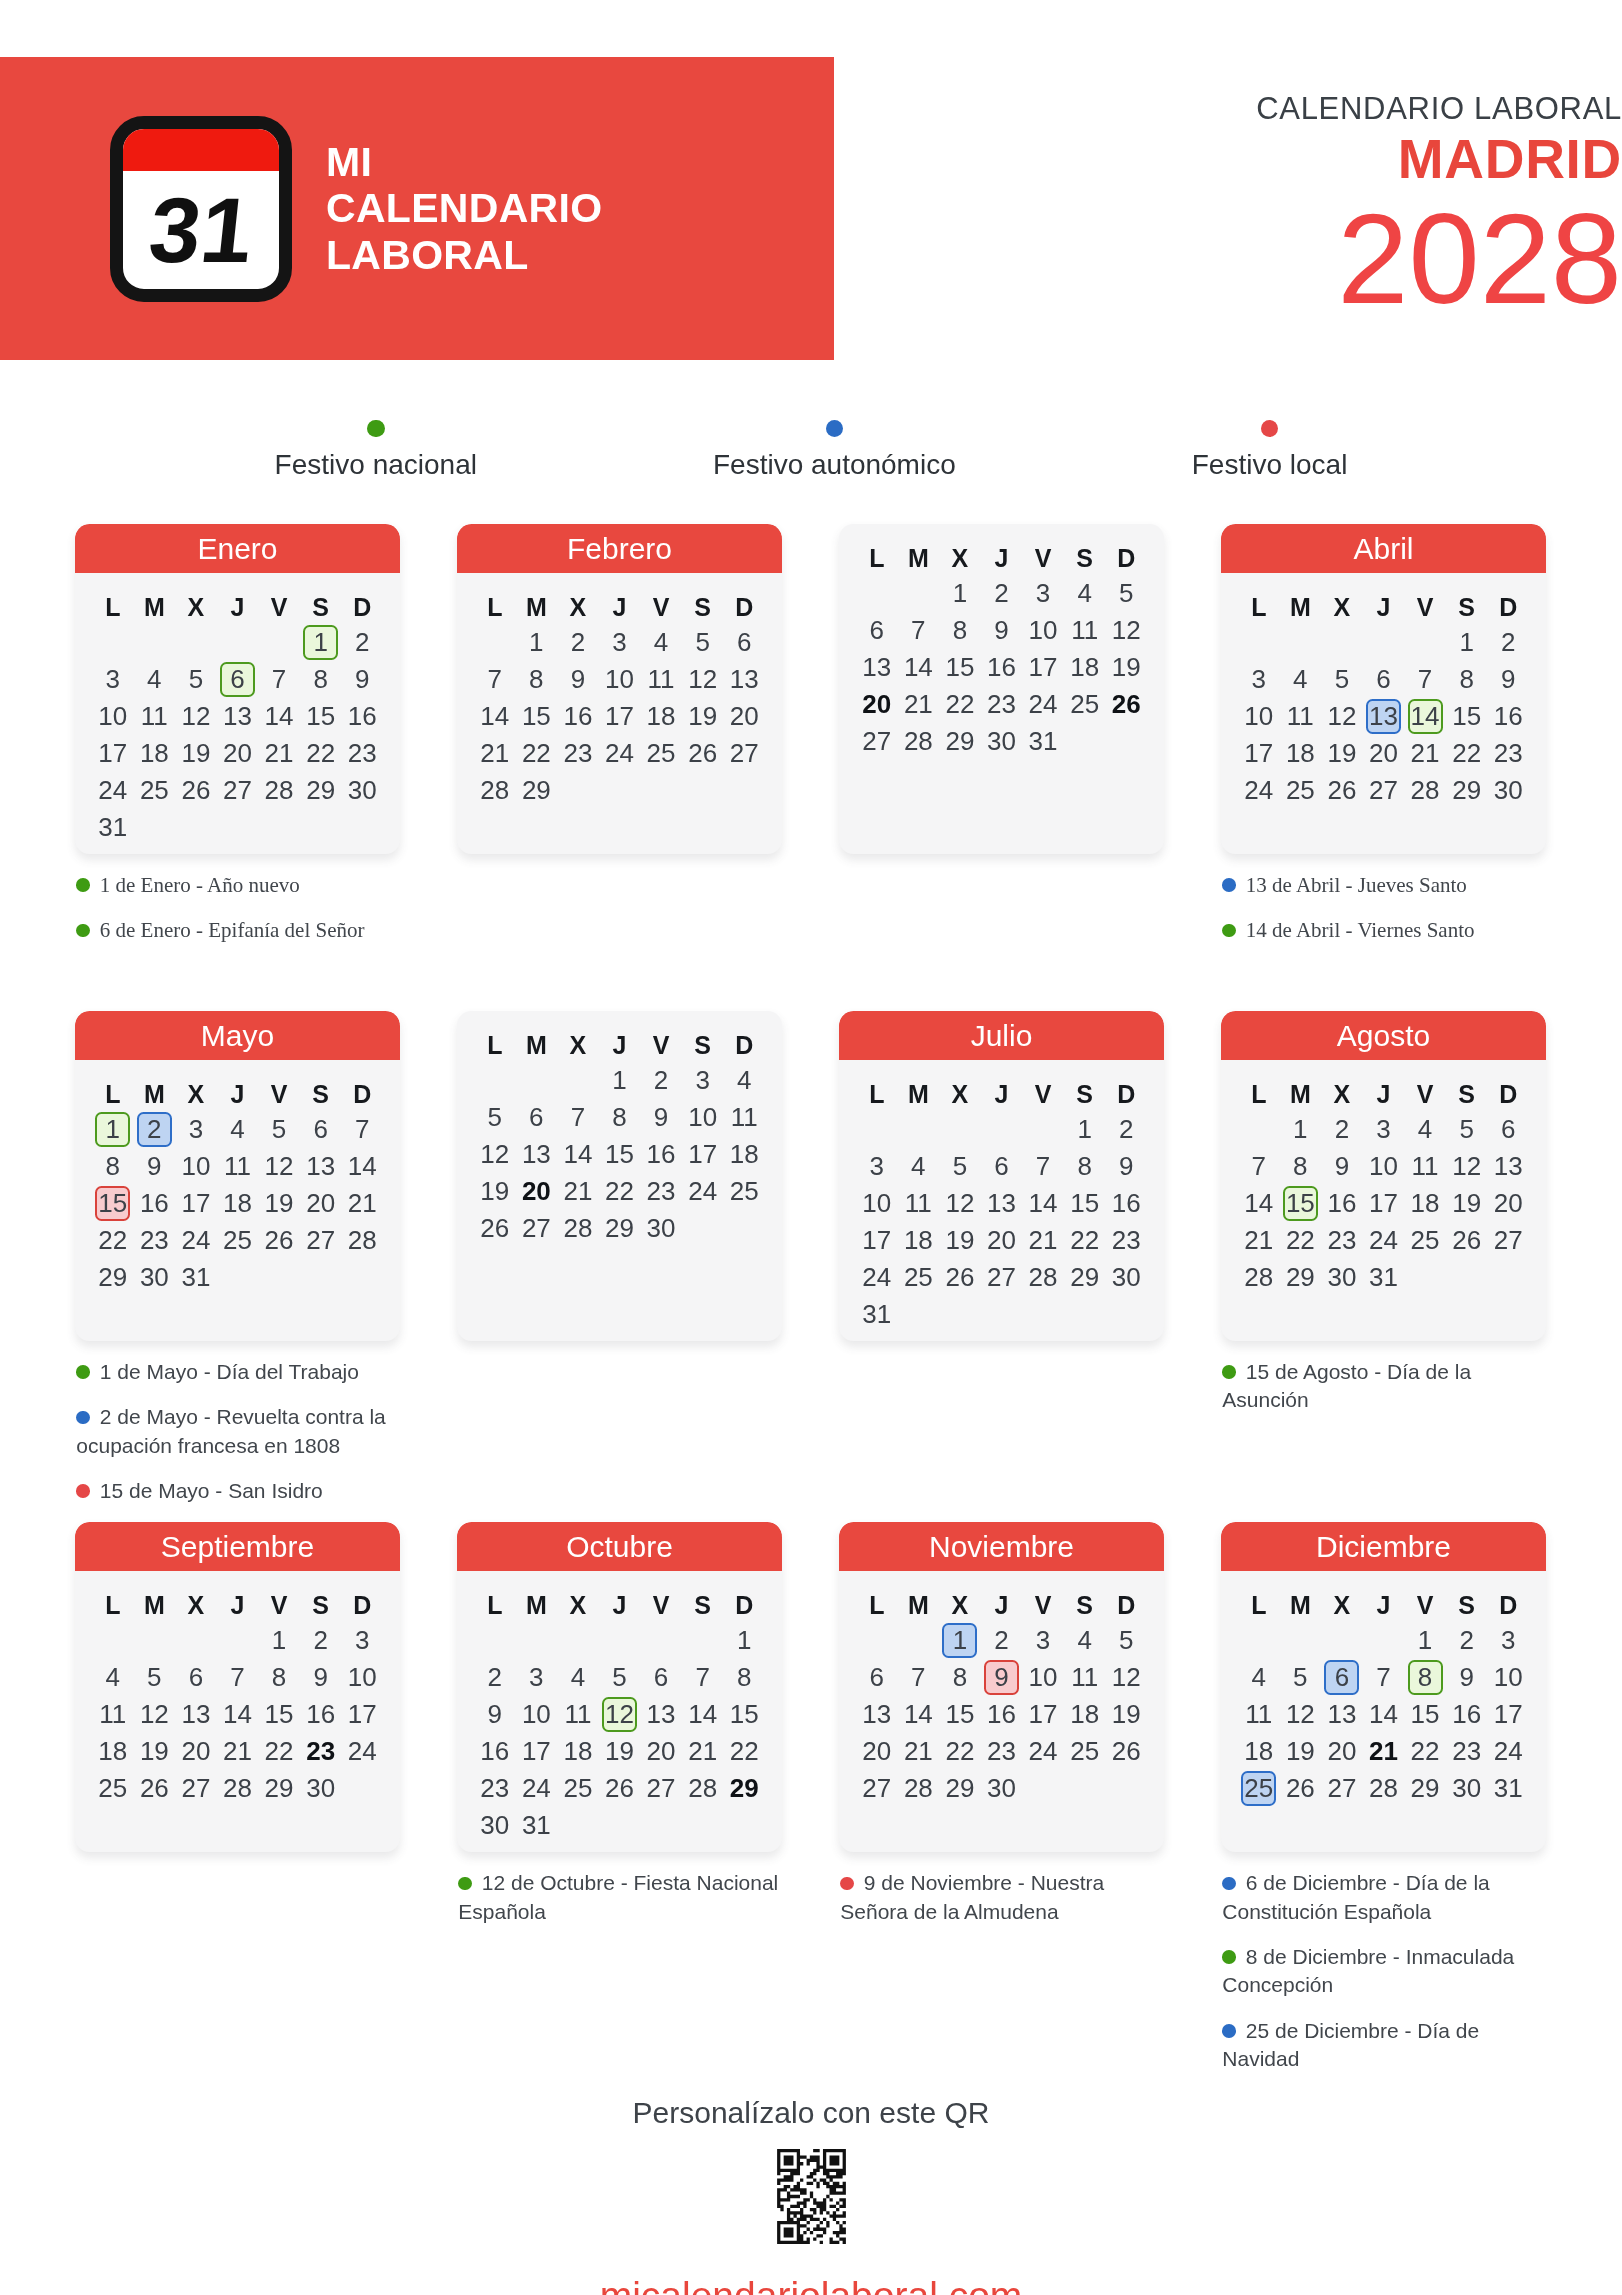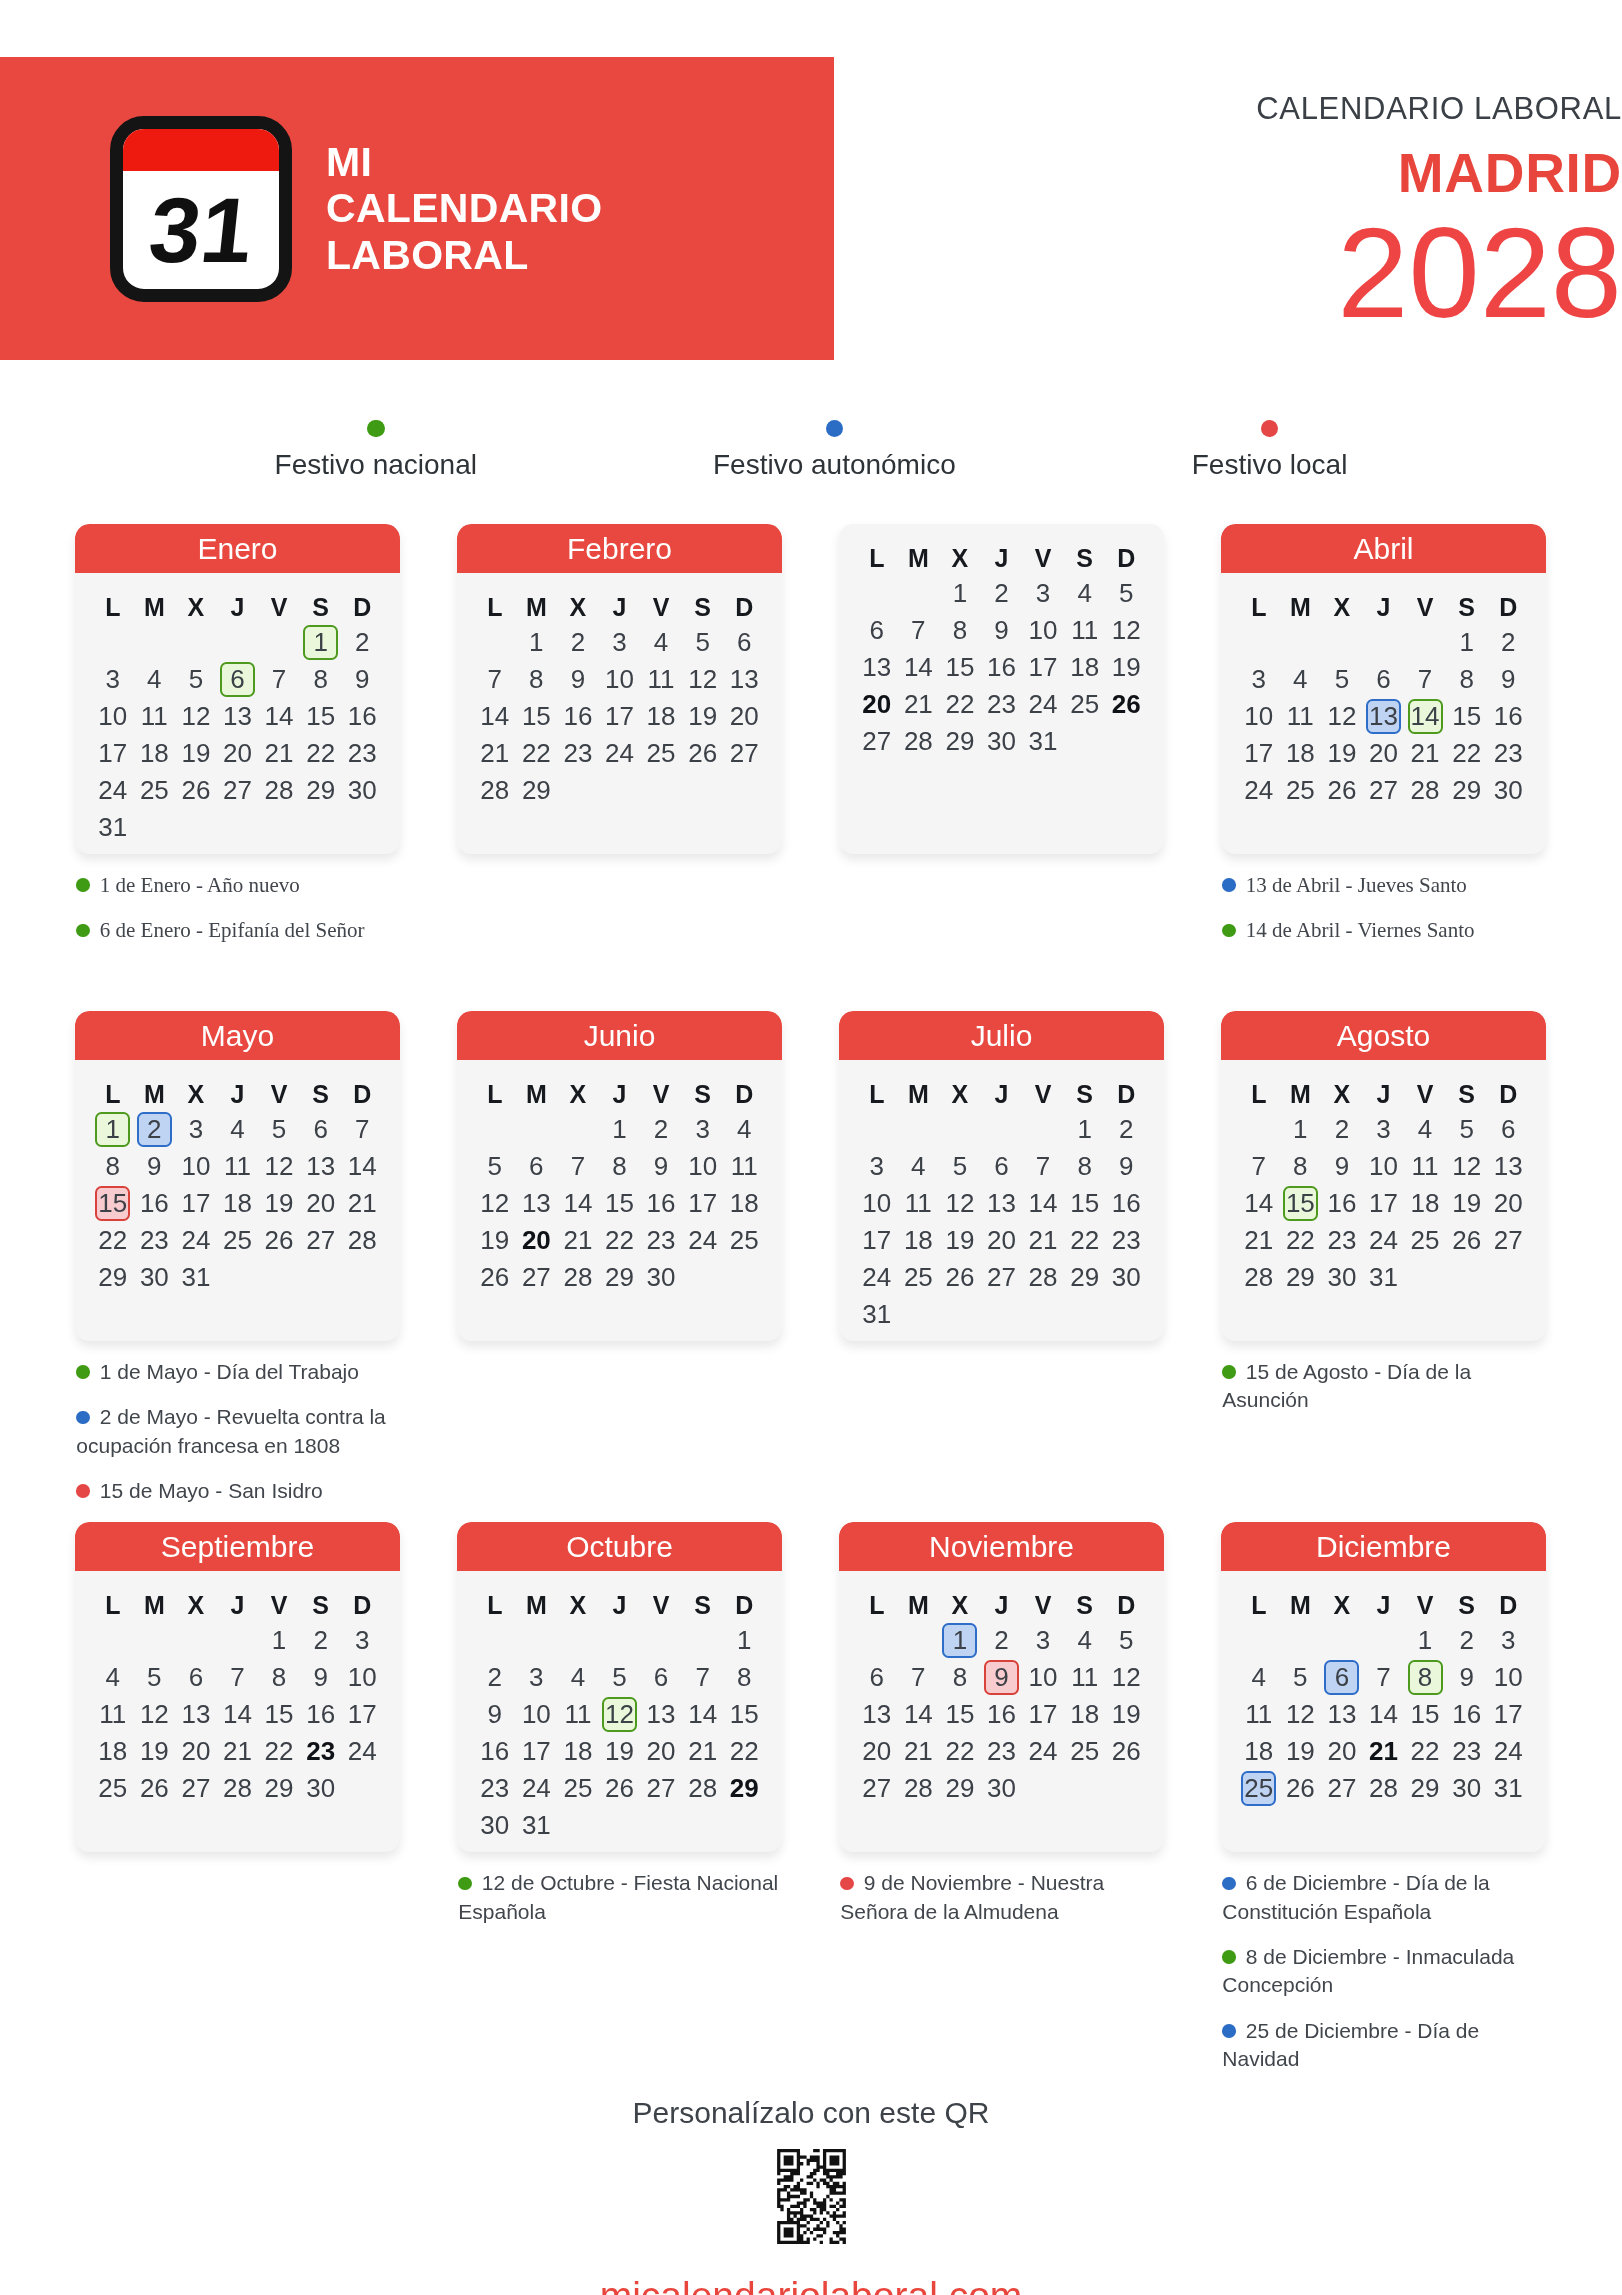--- a/index.html
+++ b/index.html
@@ -22,21 +22,21 @@
   .cal-icon .band{position:absolute;top:0;left:0;right:0;height:42px;background:var(--icon-red);}
   .cal-icon .num{
     position:absolute;left:0;right:0;top:42px;bottom:0;
     display:flex;align-items:center;justify-content:center;
     font-size:92px;font-weight:700;color:#101010;transform:skewX(-6deg);
   }
   .logo-text{color:#fff;font-weight:700;font-size:41px;line-height:1.13;letter-spacing:0.3px;}
   
   .head-right{position:absolute;left:834px;top:57px;width:788px;height:303px;text-align:right;}
   .suptitle{margin-top:34px;font-size:31px;letter-spacing:0.7px;color:#3A4046;}
-  .city{margin-top:14px;font-size:55px;font-weight:600;color:var(--city-red);letter-spacing:0.7px;}
+  .city{margin-top:0;font-size:55px;font-weight:600;color:var(--city-red);letter-spacing:0.7px;}
   .year{margin-top:1.3px;font-size:128px;line-height:1.05;color:#ef4444;}
   
   .flow{padding-top:435px;width:1472px;margin:0 auto;}
   .legend{display:flex;justify-content:center;gap:236px;align-items:center;height:31px;margin-bottom:58px;}
   .legend-item{display:flex;align-items:center;gap:11.8px;flex-direction:column;}
   .ldot{width:17.7px;height:17.7px;border-radius:50%;flex:none;}
   .llabel{font-size:28px;color:#2E3338;}
   
   .band{display:grid;grid-template-columns:repeat(4,325px);column-gap:57px;align-items:start;}
   .month{
@@ -384,21 +384,20 @@
             </div>
           </div>
           <div class="notes">
             <div class="note"><span class="dot dot-nacional"></span>1 de Mayo - Día del Trabajo</div>
             <div class="note"><span class="dot dot-autonomico"></span>2 de Mayo - Revuelta contra la ocupación francesa en 1808</div>
             <div class="note"><span class="dot dot-local"></span>15 de Mayo - San Isidro</div>
           </div>
         </div>
         <div>
           <div class="month">
-            <div class="month-header">Junio</div>
             <div class="dow">
               <div class="wd">L</div>
               <div class="wd">M</div>
               <div class="wd">X</div>
               <div class="wd">J</div>
               <div class="wd">V</div>
               <div class="wd">S</div>
               <div class="wd">D</div>
             </div>
             <div class="days">

